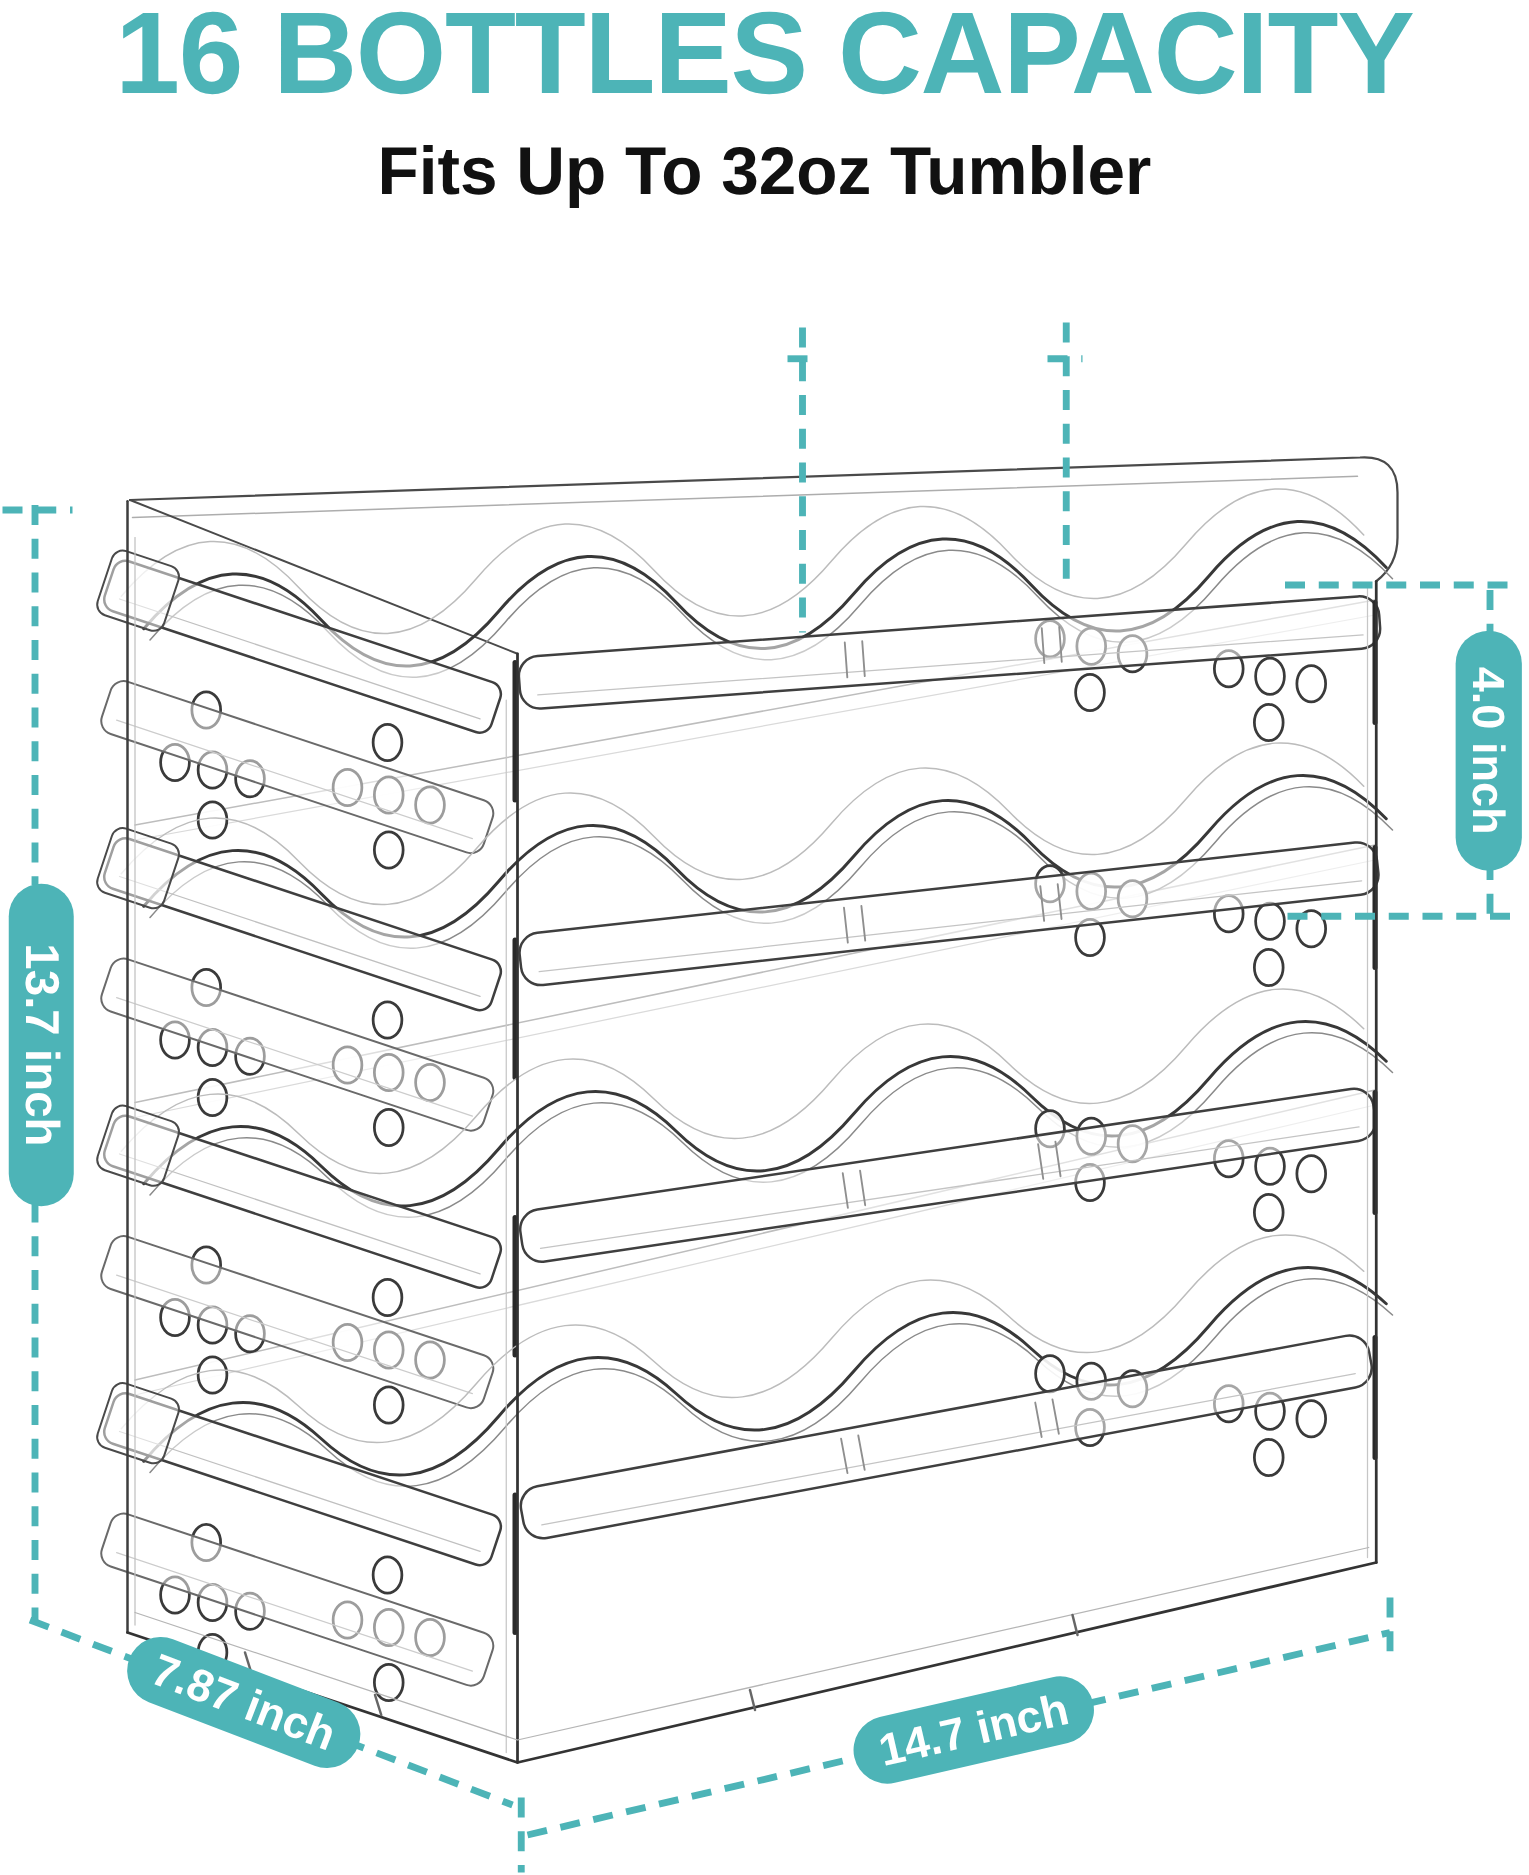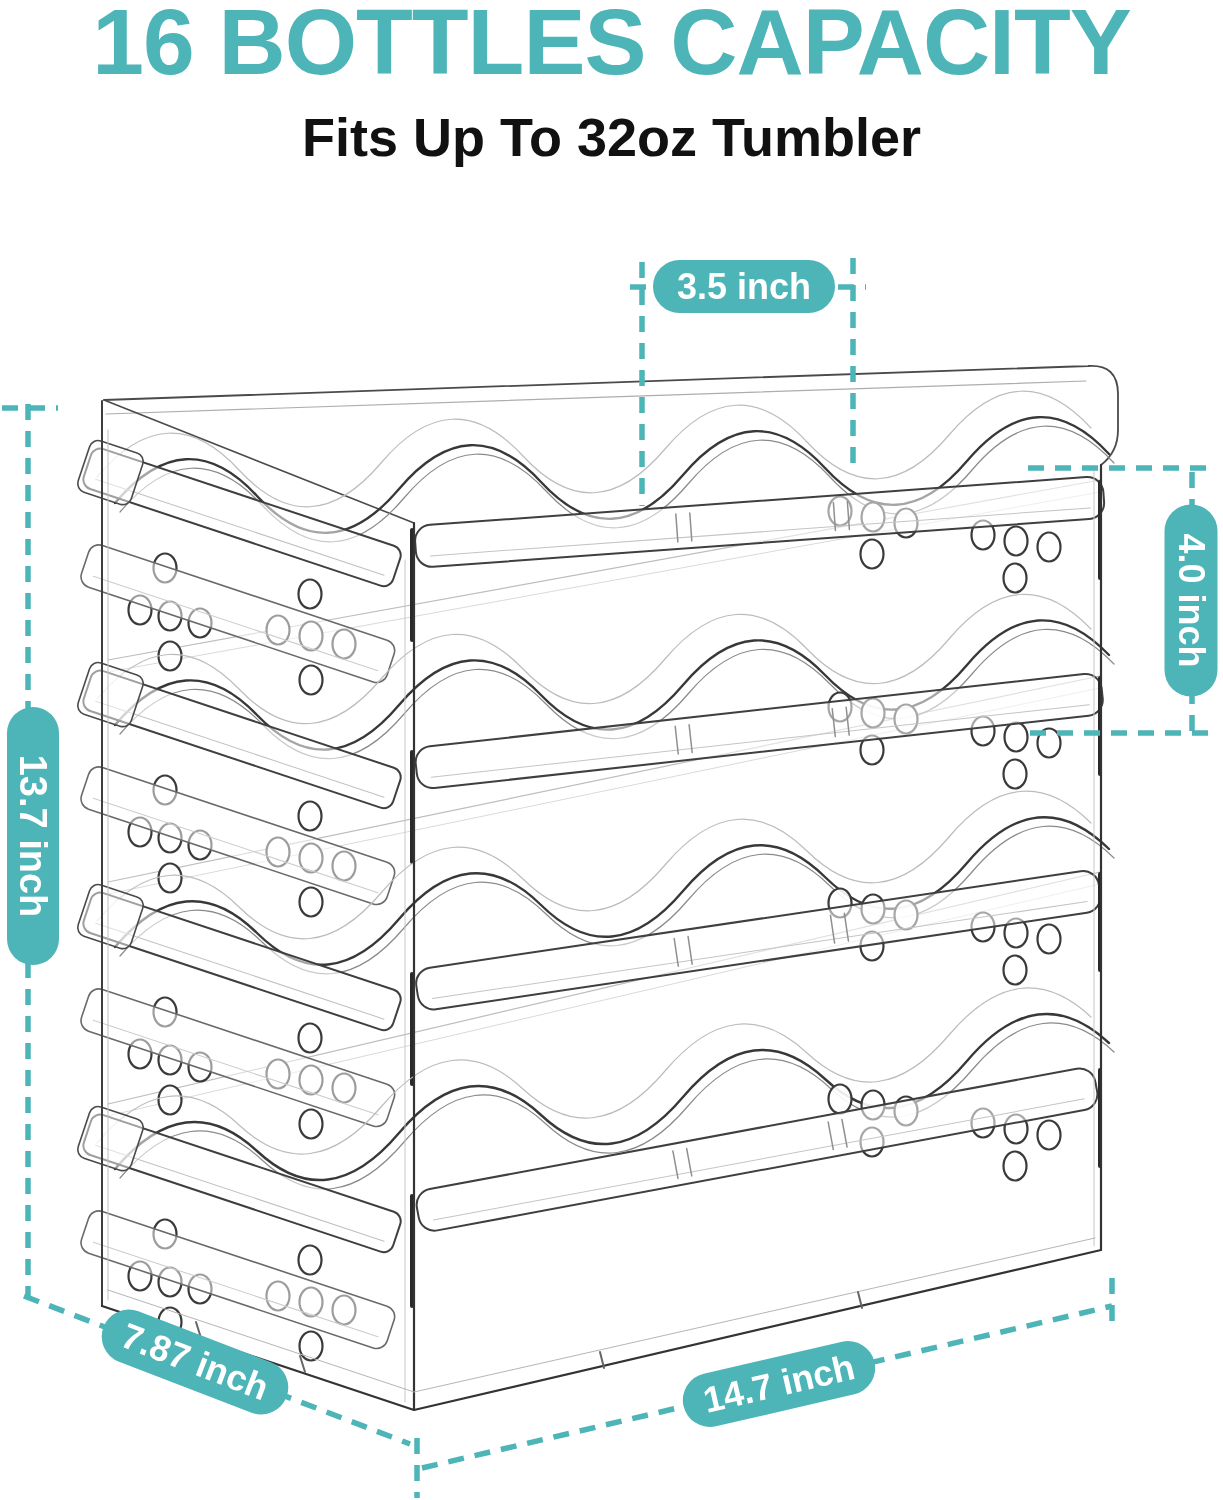--- a/index.html
+++ b/index.html
@@ -255,19 +255,18 @@
         <line x1="28" y1="404" x2="28" y2="708"></line>
         <line x1="28" y1="962" x2="28" y2="1297"></line>
         <line x1="2" y1="408" x2="58" y2="408"></line>
         <line x1="24" y1="1296" x2="410" y2="1444"></line>
         <line x1="417" y1="1438" x2="417" y2="1498"></line>
         <line x1="422" y1="1468" x2="1112" y2="1306"></line>
         <line x1="1112" y1="1278" x2="1112" y2="1330"></line>
       </g>
   </svg>
 
-  <div class="pill pill-top" data-name="dimension-pill-slot-width">3.5 inch</div>
   <div class="pill pill-right" data-name="dimension-pill-unit-height">4.0 inch</div>
   <div class="pill pill-left" data-name="dimension-pill-total-height">13.7 inch</div>
   <div class="pill pill-depth" data-name="dimension-pill-depth">7.87 inch</div>
   <div class="pill pill-length" data-name="dimension-pill-length">14.7 inch</div>
 
 </div>
 
 </body></html>

